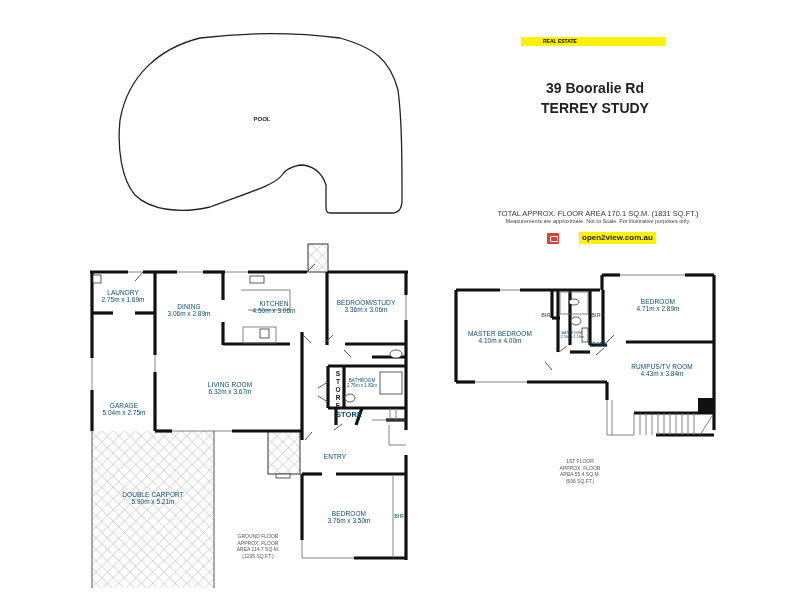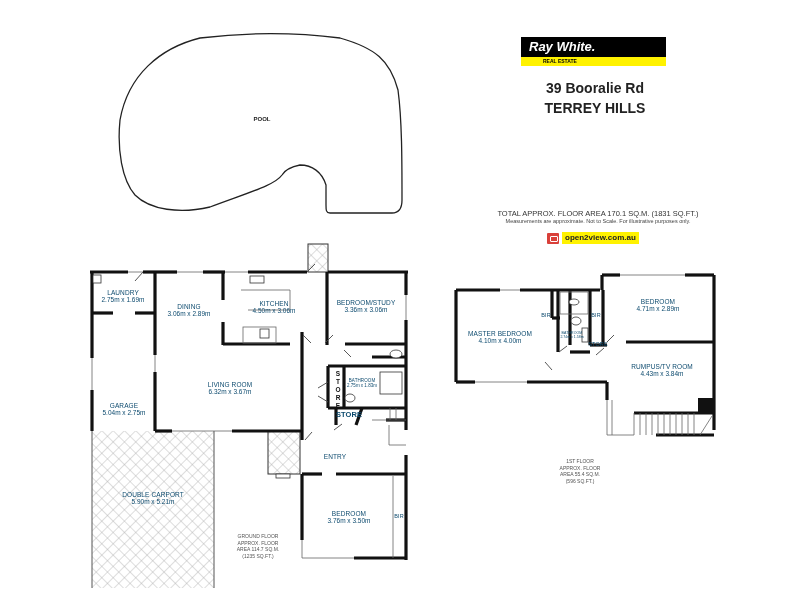--- a/index.html
+++ b/index.html
@@ -9,21 +9,21 @@
   .lbl .name { font-size: 6.5px; letter-spacing: 0.1px; display: block; }
   .lbl .dim { font-size: 6.5px; display: block; }
   .small .name, .small .dim { font-size: 4.5px; }
   .brand { position: absolute; left: 521px; top: 37px; width: 145px; height: 28px; }
   .brand .top { height: 20px; background: #000; color: #fff; font-weight: bold; font-style: italic; font-size: 13px; line-height: 20px; padding-left: 8px; box-sizing: border-box; }
   .brand .bottom { height: 9px; background: #fff200; color: #000; font-size: 5px; font-weight: bold; line-height: 9px; padding-left: 22px; box-sizing: border-box; }
   .addr { position: absolute; left: 595px; transform: translateX(-50%); font-weight: bold; font-size: 14px; color: #222; white-space: nowrap; }
   .total { position: absolute; left: 598px; top: 209px; transform: translateX(-50%); text-align: center; white-space: nowrap; }
   .total .l1 { font-size: 7.5px; color: #333; }
   .total .l2 { font-size: 5.5px; color: #444; }
-  .o2v { position: absolute; left: 547px; top: 232px; height: 12px; display: flex; align-items: center; gap: 3px; }
+  .o2v { position: absolute; left: 547px; top: 232px; height: 12px; display: flex; align-items: center; gap: 20px; }
   .o2v .icon { width: 12px; height: 11px; background: #d9403a; border-radius: 1px; position: relative; }
   .o2v .icon::after { content: ""; position: absolute; left: 3px; top: 3px; width: 6px; height: 4px; border: 1px solid #fff; border-radius: 1px; }
   .o2v .text { background: #fff200; font-size: 8px; font-weight: bold; padding: 0 3px; line-height: 12px; color: #222; }
   .area-note { position: absolute; text-align: center; font-size: 5px; color: #555; line-height: 1.3; transform: translateX(-50%); white-space: pre; }
   .pool-lbl { position: absolute; left: 262px; top: 116px; transform: translateX(-50%); font-size: 6px; font-weight: bold; color: #222; }
   .store-v { position: absolute; left: 333px; top: 370px; width: 10px; font-size: 6.5px; font-weight: bold; line-height: 8px; text-align: center; }
 </style>
 </head>
 <body>
 
@@ -201,25 +201,24 @@
     </g>
     <g stroke="#333" stroke-width="0.8" fill="#fff">
       <ellipse cx="574" cy="302" rx="5" ry="3"></ellipse>
       <ellipse cx="576" cy="321" rx="5" ry="4"></ellipse>
       <rect x="582" y="328" width="6" height="14"></rect>
     </g>
   </g>
 </svg>
 
 <div class="brand">
-  <div class="top">Ray White.</div>
   <div class="bottom">REAL ESTATE</div>
 </div>
 <div class="addr" style="top:80px;">39 Booralie Rd</div>
-<div class="addr" style="top:100px;">TERREY HILLS</div>
+<div class="addr" style="top:100px;">TERREY STUDY</div>
 
 <div class="total">
   <div class="l1">TOTAL APPROX. FLOOR AREA 170.1 SQ.M. (1831 SQ.FT.)</div>
   <div class="l2">Measurements are approximate. Not to Scale. For illustrative purposes only.</div>
 </div>
 <div class="o2v">
   <span class="icon"></span>
   <span class="text">open2view.com.au</span>
 </div>
 

